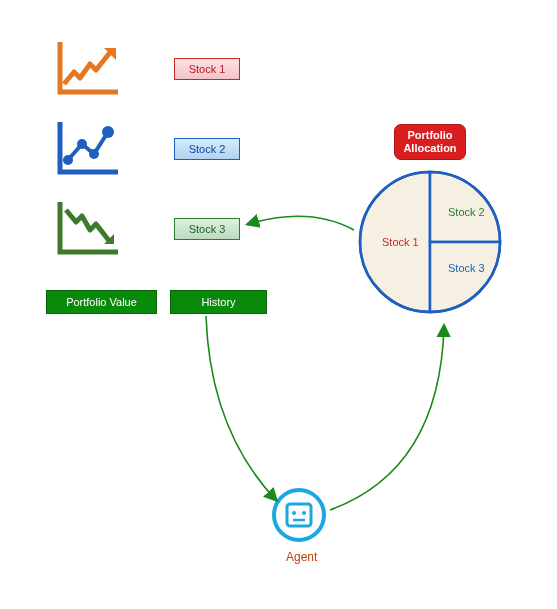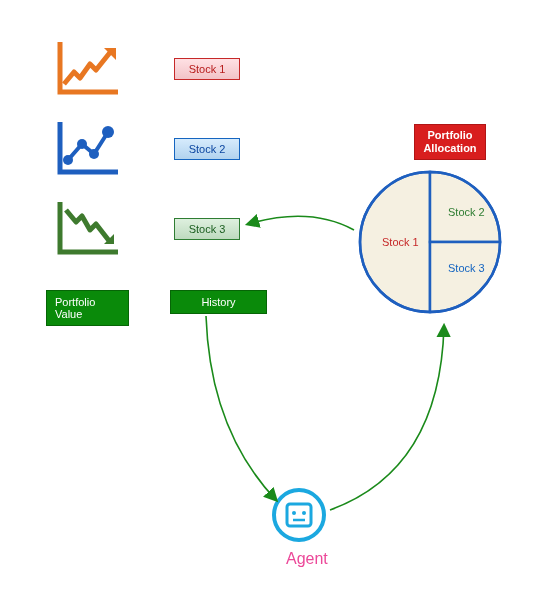--- a/index.html
+++ b/index.html
@@ -50,22 +50,22 @@
       height: 36px;
       display: flex;
       align-items: center;
       justify-content: center;
       text-align: center;
       line-height: 1.2;
       border: 1px solid #b01515;
     }
     .agent-label {
       position: absolute;
-      font-size: 16px;
-      color: #ec4899;
+      font-size: 12px;
+      color: #c2410c;
     }
     .pie-chart {
       position: absolute;
     }
     .pie-label {
       position: absolute;
       font-size: 11px;
     }
     .pie-label.s1 { color: #c62828; }
     .pie-label.s2 { color: #2e7d32; }
@@ -114,29 +114,29 @@
   <svg width="70" height="60" viewBox="0 0 70 60">
     <path d="M6 4 L6 54 L64 54" stroke="#3e7a2e" stroke-width="5" fill="none"></path>
     <path d="M12 12 L22 24 L28 18 L36 32 L42 26 L56 44" stroke="#3e7a2e" stroke-width="5" fill="none" stroke-linejoin="round"></path>
     <path d="M50 46 L60 46 L60 36 Z" fill="#3e7a2e"></path>
   </svg>
 </div>
 <div class="stock-label s3" style="left:174px; top:218px;">
   <span>Stock 3</span>
 </div>
 
-<div class="green-badge" style="left:46px; top:290px; width:83px;">
+<div class="green-badge" style="left:46px; top:290px; width:111px;">
   <span>Portfolio Value</span>
 </div>
 
 <div class="green-badge" style="left:170px; top:290px; width:97px;">
   <span>History</span>
 </div>
 
-<div class="red-badge" style="left:414px; top:124px;">
+<div class="red-badge" style="left:394px; top:124px;border-radius:7px;">
   <span style="white-space:pre-line;">Portfolio
 Allocation</span>
 </div>
 
 <div class="pie-chart" style="left:356px; top:168px;">
   <svg width="148" height="148" viewBox="0 0 148 148">
 
     <path d="M74 74 L74 4 A70 70 0 0 0 74 144 Z" fill="#f5f0e1" stroke="#1e5fbf" stroke-width="2.5"></path>
 
     <path d="M74 74 L144 74 A70 70 0 0 0 74 4 Z" fill="#f5f0e1" stroke="#1e5fbf" stroke-width="2.5"></path>

